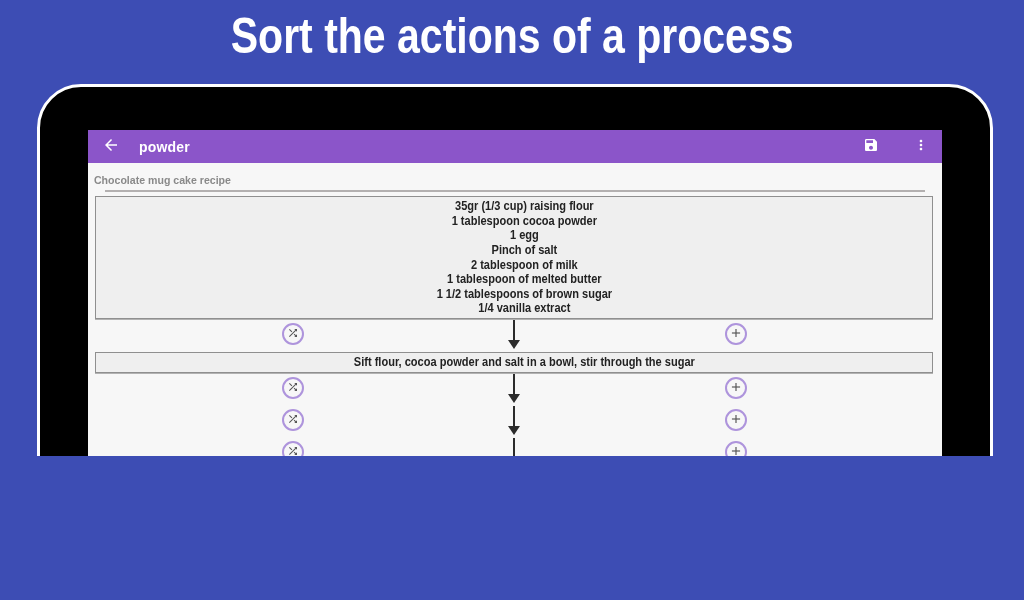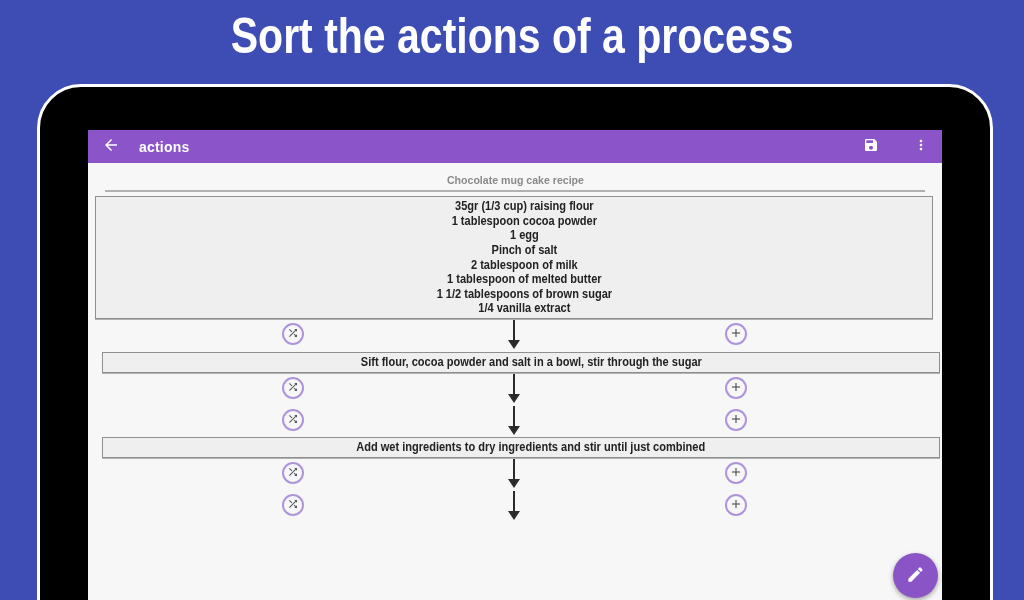--- a/index.html
+++ b/index.html
@@ -1,17 +1,17 @@
 <!DOCTYPE html>
 <html><head>
 <meta charset="utf-8">
 <style>
   html,body{margin:0;padding:0;background:#3D4DB4;}
   .stage{
-    position:relative;width:1024px;height:600px;overflow:hidden;
+    position:relative;width:1024px;height:456px;overflow:hidden;
     background:#3D4DB4;font-family:"Liberation Sans",sans-serif;
   }
   
   .banner-title{
     position:absolute;top:6px;left:0;width:1024px;text-align:center;
     color:#ffffff;font-size:50px;font-weight:700;line-height:60px;
   }
   .cond{display:inline-block;transform:scaleX(0.82);transform-origin:center;white-space:nowrap;}
   .cond2{display:inline-block;transform:scaleX(0.92);transform-origin:center;}
   
@@ -29,36 +29,36 @@
     display:flex;align-items:center;
   }
   .appbar .back{margin-left:13px;width:20px;height:20px;display:flex;align-items:center;justify-content:center;cursor:pointer;}
   .appbar .bar-title{margin-left:18px;color:#fff;font-size:14px;font-weight:700;letter-spacing:.2px;}
   .appbar .spacer{flex:1;}
   .appbar .abtn{width:26px;height:26px;display:flex;align-items:center;justify-content:center;cursor:pointer;}
   .appbar .save{margin-right:24px;}
   .appbar .menu{margin-right:8px;}
   
   .recipe-name{
-    position:absolute;left:0;top:44px;width:854px;text-align:center;
+    position:absolute;left:0;top:44px;width:854px;
     color:#8A8A8A;font-size:11.5px;font-weight:700;
   }
   .recipe-underline{
     position:absolute;left:17px;top:60px;width:820px;height:2px;background:#B3B0B0;
   }
   
   .flow{position:absolute;left:7px;top:66px;width:838px;}
   .step-box{
     box-sizing:border-box;width:838px;background:#EFEFEF;
     border:1px solid #8F8F8F;box-shadow:0 1px 0 rgba(0,0,0,.28);
     display:flex;align-items:center;justify-content:center;text-align:center;
     color:#222;font-size:12px;font-weight:700;padding-left:20px;
   }
   .step-box.big{min-height:123px;line-height:14.6px;}
-  .step-box.small{height:21px;line-height:19px;margin-left:7px;}
+  .step-box.small{height:21px;line-height:19px;}
   .pre{white-space:pre-line;}
   .connector{position:relative;height:32px;}
   .big+.connector{height:33px;}
   .circle-btn{
     position:absolute;top:4px;width:22px;height:22px;box-sizing:border-box;
     border:2px solid #AE94DC;border-radius:50%;background:transparent;
     display:flex;align-items:center;justify-content:center;padding:0;cursor:pointer;
   }
   .circle-btn.swap{left:187px;}
   .circle-btn.insert{left:630px;}
@@ -83,21 +83,21 @@
     <div class="screen">
 
       <div class="appbar">
         <div class="back">
           <span>
             <svg width="18" height="18" viewBox="0 0 24 24" fill="#ffffff">
                 <path d="M20 11H7.83l5.59-5.59L12 4l-8 8 8 8 1.41-1.41L7.83 13H20v-2z"></path>
               </svg>
           </span>
         </div>
-        <span class="bar-title">actions</span>
+        <span class="bar-title">powder</span>
         <div class="spacer"></div>
         <div class="abtn save">
           <span>
             <svg width="16" height="16" viewBox="0 0 24 24" fill="#ffffff">
                 <path d="M17 3H5c-1.11 0-2 .9-2 2v14c0 1.1.89 2 2 2h14c1.1 0 2-.9 2-2V7l-4-4zm-5 16c-1.66 0-3-1.34-3-3s1.34-3 3-3 3 1.34 3 3-1.34 3-3 3zm3-10H5V5h10v4z"></path>
               </svg>
           </span>
         </div>
         <div class="abtn menu">
           <span>
@@ -178,23 +178,20 @@
                 <polygon points="1,20 13,20 7,29" fill="#2b2b2b"></polygon>
               </svg></span>
           <button class="circle-btn insert">
             <span><svg width="14" height="14" viewBox="0 0 24 24" fill="#555555">
                   <path d="M11 5h2v14h-2z"></path>
                   <path d="M5 11h14v2H5z"></path>
                 </svg></span>
           </button>
         </div>
 
-        <div class="step-box small">
-          <span class="cond2">Add wet ingredients to dry ingredients and stir until just combined</span>
-        </div>
 
         <div class="connector">
           <button class="circle-btn swap">
             <span><svg width="12" height="12" viewBox="0 0 24 24" fill="#555555">
                   <path d="M10.59 9.17 5.41 4 4 5.41l5.17 5.17 1.42-1.41zM14.5 4l2.04 2.04L4 18.59 5.41 20 17.96 7.46 20 9.5V4h-5.5zm.33 9.41-1.41 1.41 3.13 3.13L14.5 20H20v-5.5l-2.04 2.04-3.13-3.13z"></path>
                 </svg></span>
           </button>
           <span class="arrow-down"><svg width="14" height="30" viewBox="0 0 14 30">
                 <rect x="6" y="0" width="2" height="21" fill="#2b2b2b"></rect>
                 <polygon points="1,20 13,20 7,29" fill="#2b2b2b"></polygon>

